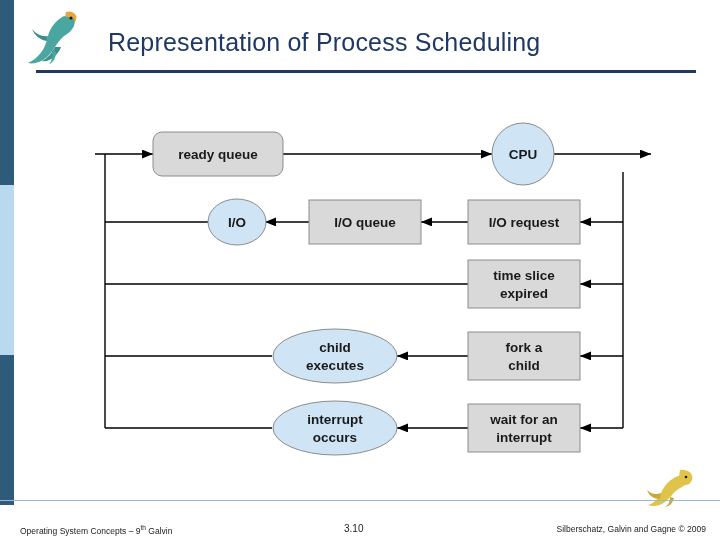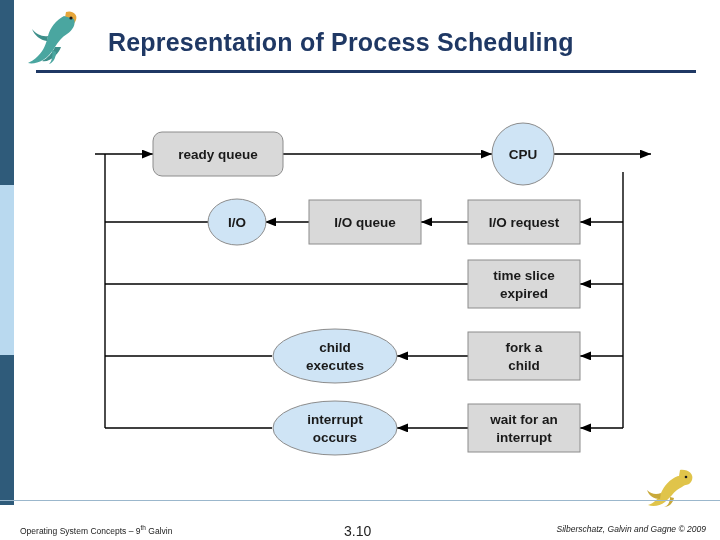--- a/index.html
+++ b/index.html
@@ -40,21 +40,21 @@
     position: absolute;
     left: 22px; top: 6px;
     width: 72px; height: 62px;
   }
   .page-title {
     position: absolute;
     left: 108px; top: 28px;
     width: 590px;
     font-size: 25px;
     color: #1f3864;
-    font-weight: bold;
+    font-weight: normal;
     letter-spacing: 0.2px;
   }
   .title-rule {
     position: absolute;
     left: 36px; top: 70px;
     width: 660px; height: 3px;
     background: #1f3864;
   }
 
   
@@ -83,30 +83,29 @@
   }
   .footer-left {
     position: absolute;
     left: 20px; top: 524px;
     font-size: 8.5px;
     color: #222;
   }
   .footer-center {
     position: absolute;
     left: 344px; top: 523px;
-    font-size: 14px;
+    font-size: 10px;
     color: #222;
   }
   .footer-right {
     position: absolute;
     right: 14px; top: 524px;
     font-size: 8.5px;
     color: #222;
     text-align: right;
-    font-style: italic;
   }
   .footer-sup { font-size: 6.5px; vertical-align: super; }
   .dino-footer {
     position: absolute;
     right: 18px; top: 466px;
     width: 62px; height: 42px;
   }
 </style>
 </head>
 <body>

